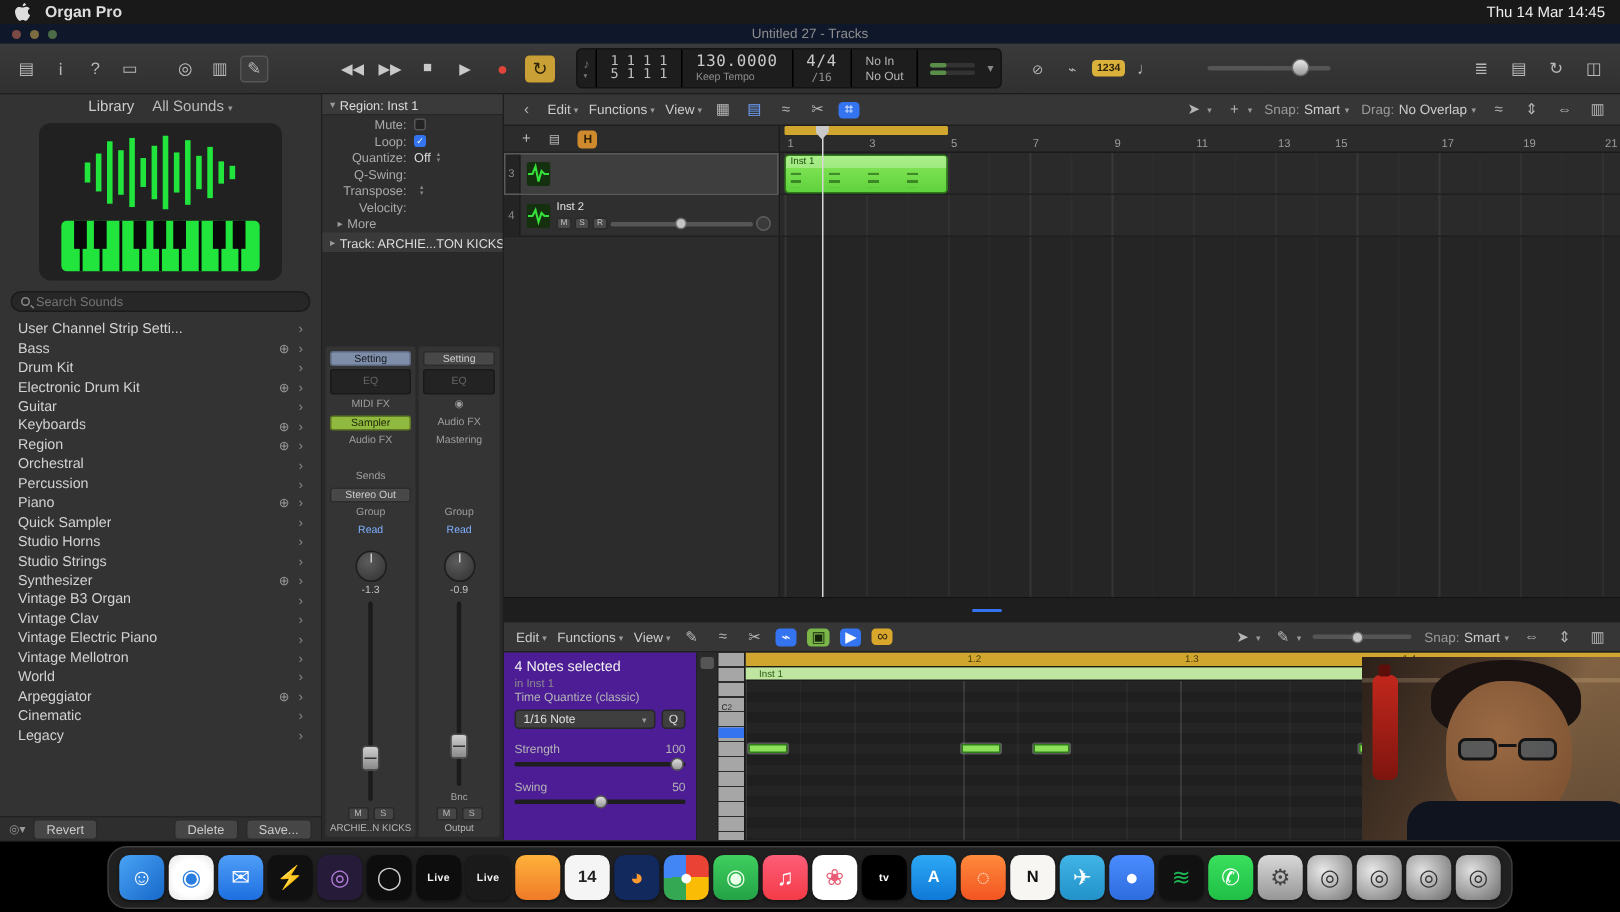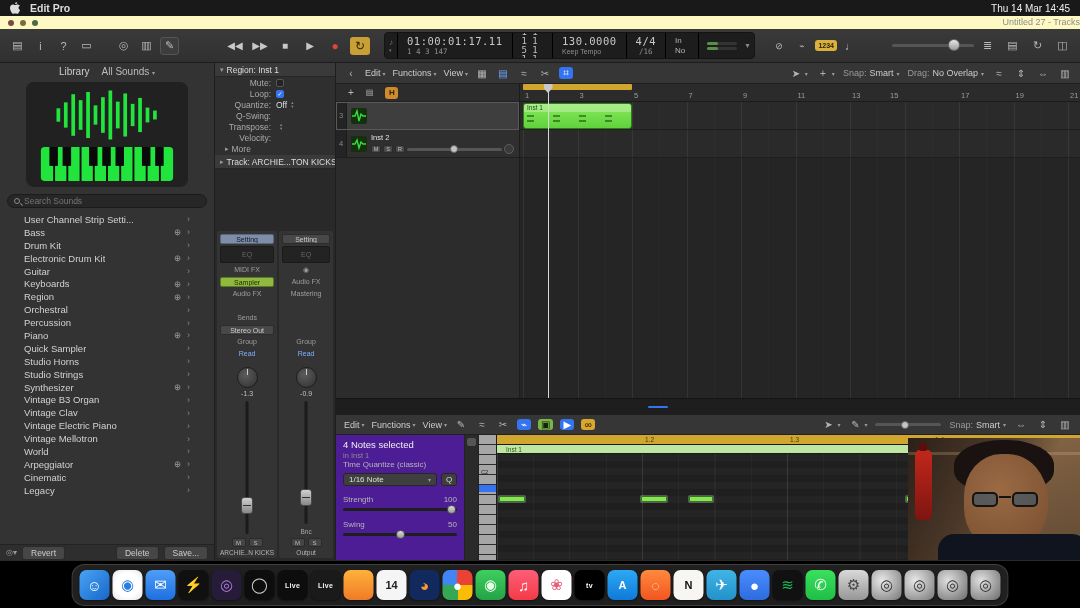--- a/index.html
+++ b/index.html
@@ -11,22 +11,22 @@
   .mi { padding:0 7px; white-space:nowrap; }
   .app-name { font-weight:bold; }
   .apple-logo { width:11px; height:12px; display:inline-flex; margin-right:2px; }
   .mb-right { margin-left:auto; display:flex; align-items:center; gap:9px; }
   .st-icon { font-size:8px; color:#bbb; }
   .clock { font-size:10px; color:#eee; white-space:nowrap; }
   .contents { display:contents; }
 
   
   .window { position:absolute; top:16px; left:0; width:1080px; height:545px; background:#2a2a2a; }
-  .titlebar { height:13px; position:relative; text-align:right; color:#8d8d8d; font-size:9px; line-height:13px;
-              background:#fef9c3; }
+  .titlebar { height:13px; position:relative; text-align:center; color:#8d8d8d; font-size:9px; line-height:13px;
+              background:#0f172a; }
   .traffic { position:absolute; left:8px; top:3.5px; display:flex; gap:6px; }
   .dot { width:6px; height:6px; border-radius:50%; }
   .dot.r { background:#7c4a46; } .dot.y { background:#7c6c42; } .dot.g { background:#4a6b46; }
 
   .toolbar { height:34px; background:linear-gradient(#3a3a3a,#303030); border-bottom:1px solid #1d1d1d;
              display:flex; align-items:center; padding:0 8px; gap:4px; }
   .tb-icon { min-width:19px; height:18px; display:flex; align-items:center; justify-content:center;
              color:#b8b8b8; font-size:11px; border-radius:3px; }
   .tb-icon.sm { font-size:9px; }
   .tb-icon.boxed { border:1px solid #555; background:#3d3d3d; }
@@ -62,21 +62,21 @@
   .lib-header { height:17px; display:flex; align-items:center; justify-content:center; gap:12px; color:#ccc; font-size:10px; }
   .lib-filter { color:#bbb; }
   .patch { margin:2px 26px 2px 26px; background:#212121; border-radius:8px; padding:7px 8px 6px;
            display:flex; flex-direction:column; gap:6px; align-items:center; }
   .search { margin:5px 7px 3px; height:14px; background:#272727; border:1px solid #1b1b1b; border-radius:8px;
             display:flex; align-items:center; gap:4px; padding:0 6px; }
   .search input { flex:1; background:transparent; border:0; outline:0; color:#9a9a9a; font-size:8.5px; font-family:"Liberation Sans",sans-serif; }
   .mag { width:6px; height:6px; border:1px solid #8a8a8a; border-radius:50%; position:relative; flex:none; }
   .mag::after { content:''; position:absolute; left:5px; top:5px; width:3px; height:1px; background:#8a8a8a; transform:rotate(45deg); }
   .lib-list { flex:1; padding-top:2px; overflow:hidden; }
-  .lib-row { height:12.9px; display:flex; align-items:center; padding:0 24px; font-size:9.5px; color:#d2d2d2; }
+  .lib-row { height:12.9px; display:flex; align-items:center; padding:0 12px; font-size:9.5px; color:#d2d2d2; }
   .lr-label { white-space:nowrap; overflow:hidden; }
   .lr-plus { display:none; margin-left:auto; color:#9a9a9a; font-size:8.5px; }
   .lr-plus.show { display:inline; }
   .lr-chev { color:#8a8a8a; font-size:9px; margin-left:6px; }
   .lib-row .lr-chev:only-of-type { margin-left:auto; }
   .lib-row:not(:has(.lr-plus.show)) .lr-chev { margin-left:auto; }
   .lib-footer { height:16px; background:#2e2e2e; border-top:1px solid #232323; display:flex; align-items:center; gap:5px; padding:0 6px; }
   .lf-icon { color:#999; font-size:8px; }
   .lf-btn { font-size:8.5px; color:#ccc; background:#464646; border:1px solid #2a2a2a; border-radius:3px; padding:1px 8px; }
   .lf-spacer { flex:1; }
@@ -230,21 +230,21 @@
 </style>
 </head>
 <body>
 
 <div class="menubar">
   <span class="apple-logo">
     <svg viewBox="0 0 10 12">
         <path d="M7.5 1c-.6.7-1.5 1.2-2.3 1.1C5 1.3 5.6.4 6.3 0c.6.6 1.1 1 1.2 1zM5 3c1 0 1.6-.7 2.8-.5 1 .1 1.7.6 2 1.3-1.8 1-1.5 3.6.3 4.3-.4 1.1-1 2.2-1.8 3.1-.6.7-1.3.7-2 .4-.8-.3-1.5-.3-2.3 0-.7.3-1.3.3-1.9-.4C.9 9.8 0 7.6 0 5.9 0 4 1.3 2.6 2.9 2.6c.8 0 1.4.4 2.1.4z" fill="#ddd"></path>
       </svg>
   </span>
-  <span class="mi app-name">Edit Pro</span>
+  <span class="mi app-name">Organ Pro</span>
   <span class="contents">
     
   <span class="mi"></span><span class="mi"></span><span class="mi"></span><span class="mi"></span><span class="mi"></span><span class="mi"></span><span class="mi"></span><span class="mi"></span><span class="mi"></span><span class="mi"></span></span>
   <span class="mb-right">
     <span class="contents">
       
     <span class="st-icon"></span><span class="st-icon"></span><span class="st-icon"></span><span class="st-icon"></span><span class="st-icon"></span><span class="st-icon"></span><span class="st-icon"></span><span class="st-icon"></span><span class="st-icon"></span><span class="st-icon"></span></span>
     <span class="clock">Thu 14 Mar 14:45</span>
   </span>
 </div>
@@ -273,24 +273,20 @@
       <span class="tp">◀◀</span>
       <span class="tp">▶▶</span>
       <span class="tp">■</span>
       <span class="tp">▶</span>
       <span class="tp rec">●</span>
       <span class="tp cycle">↻</span>
     </span>
 
     <div class="lcd">
       <div class="lcd-note">♪<span style="font-size:5px;">▾</span></div>
-      <div class="lcd-sec">
-        <span class="lcd-num">01:00:01:17.11</span>
-        <span class="lcd-sub">1 4 3 147</span>
-      </div>
       <div class="lcd-sec">
         <span class="lcd-sub" style="font-size:9px;color:#c0c0c0;">1 1 1 1</span>
         <span class="lcd-sub" style="font-size:9px;color:#c0c0c0;">5 1 1 1</span>
       </div>
       <div class="lcd-sec">
         <span class="lcd-num">130.0000</span>
         <span class="lcd-sub2">Keep Tempo</span>
       </div>
       <div class="lcd-sec" style="align-items:center;">
         <span class="lcd-num">4/4</span>

